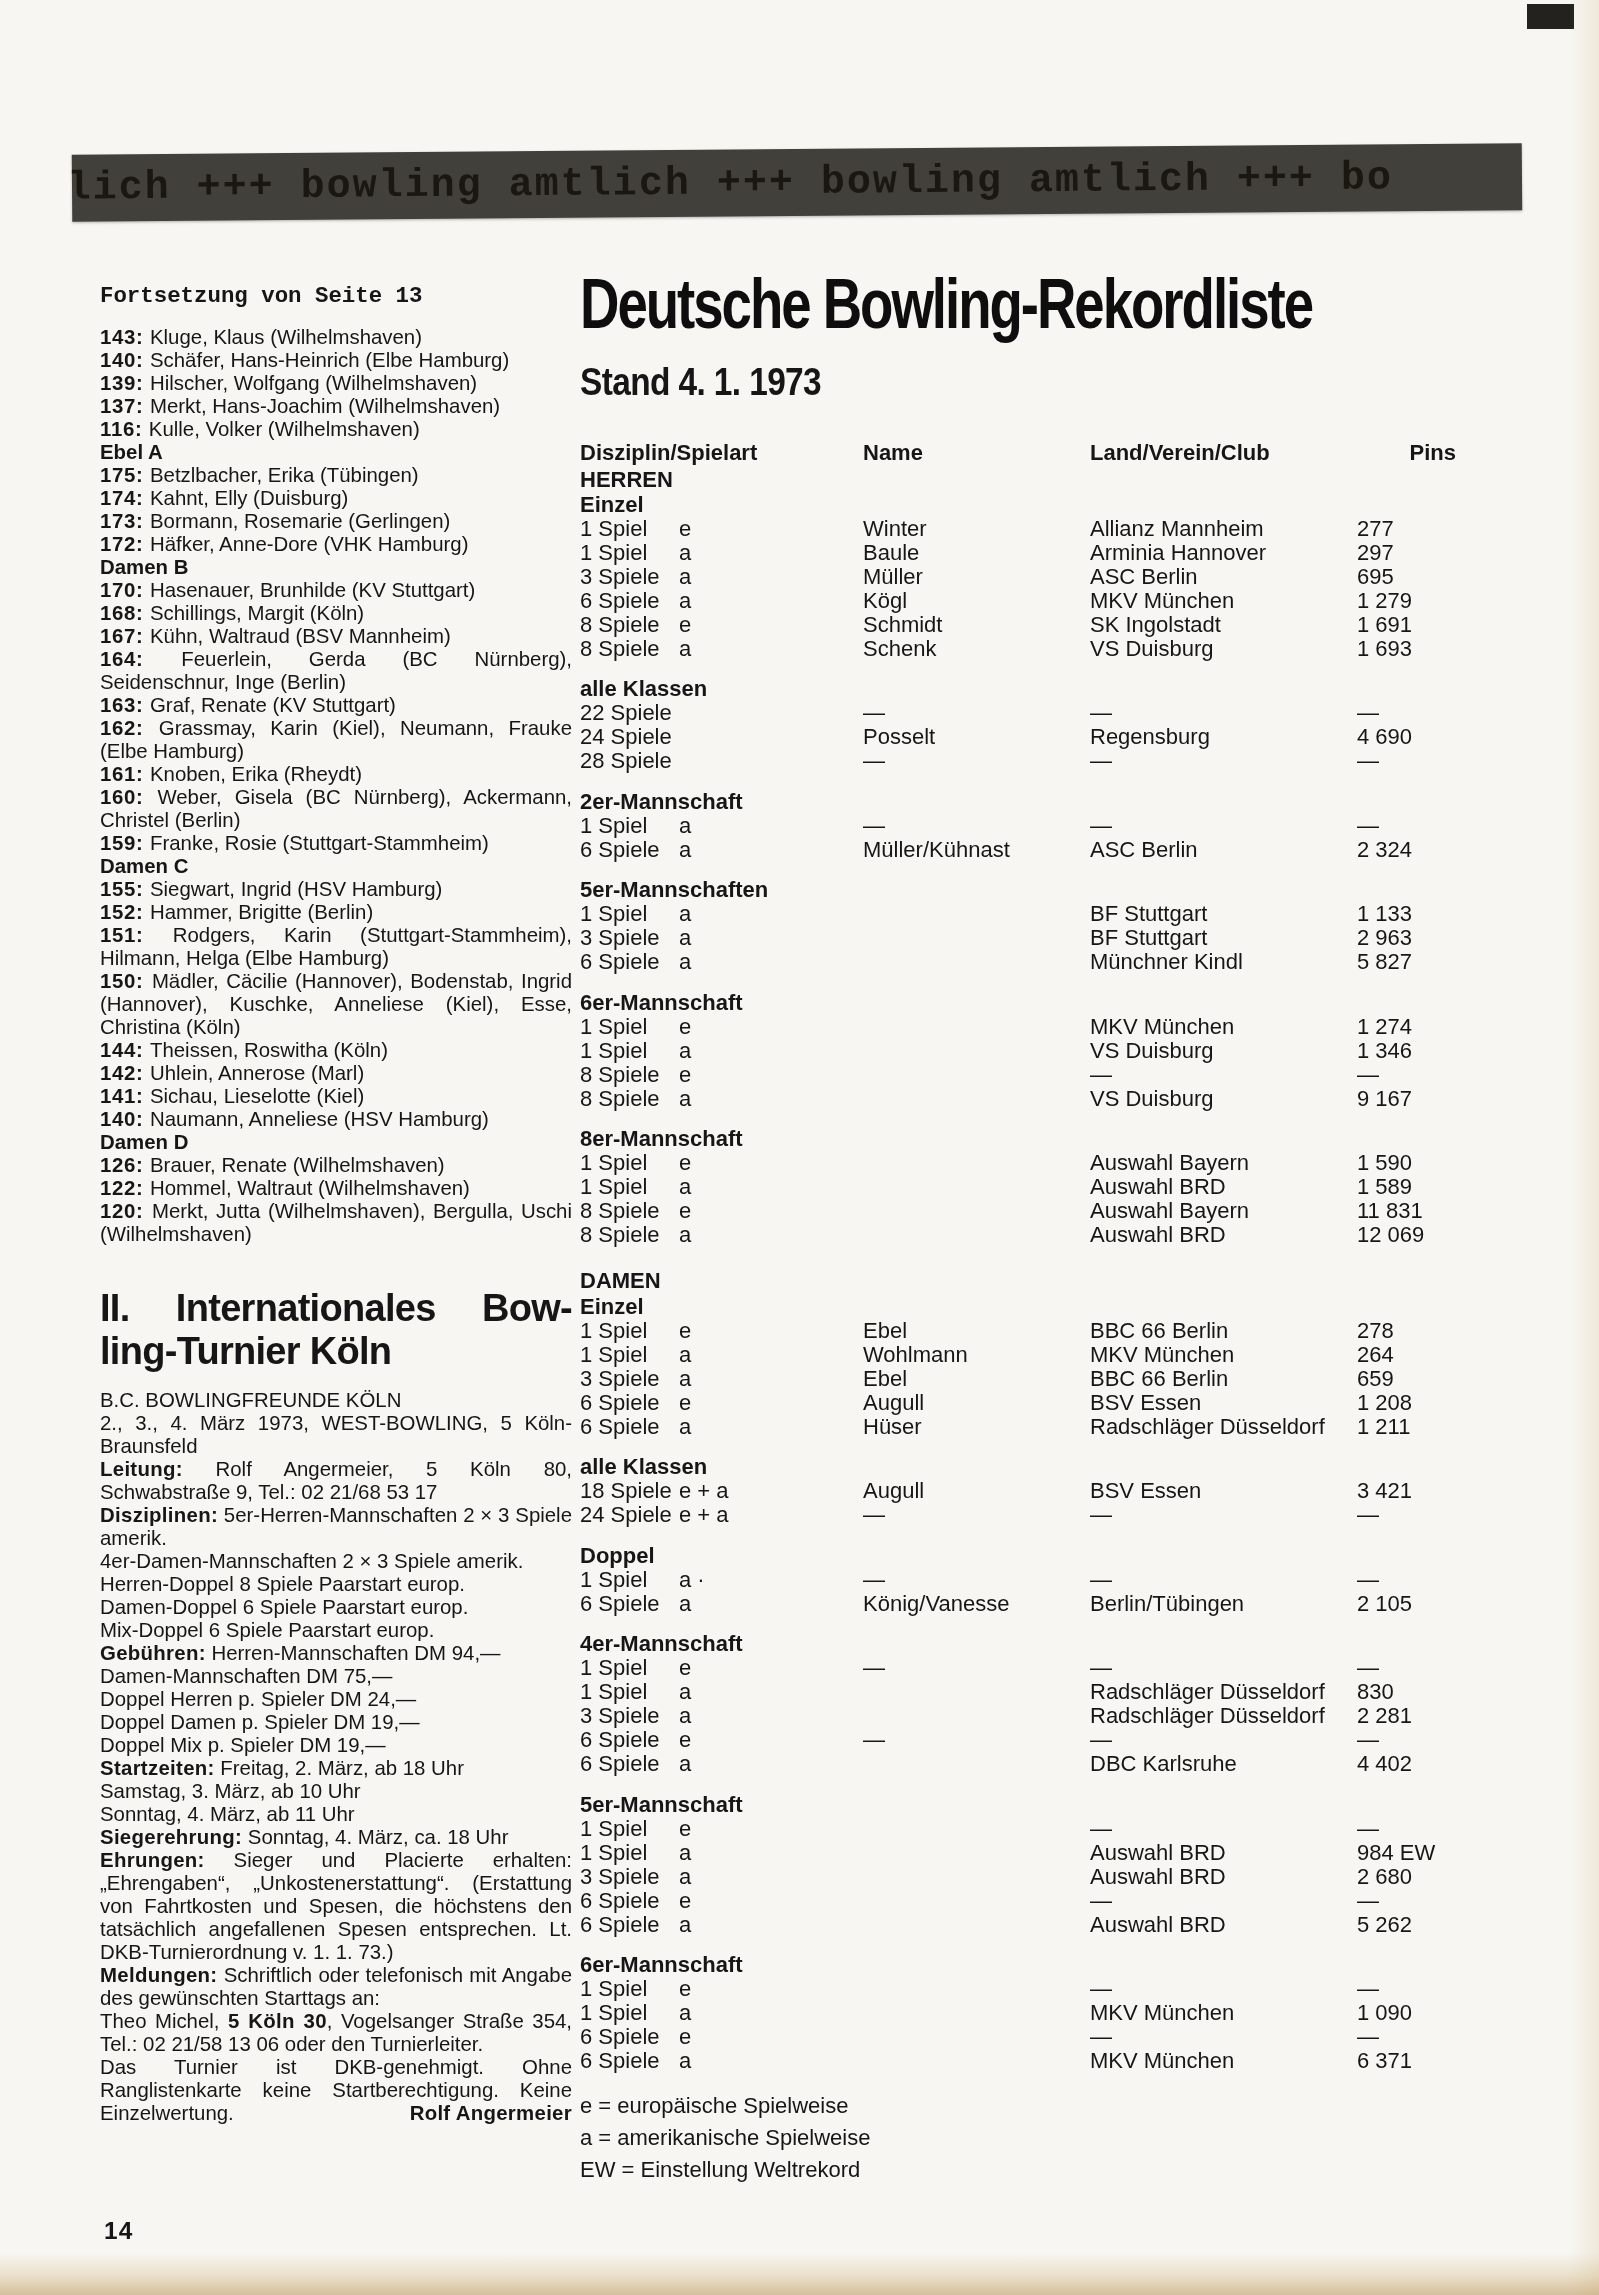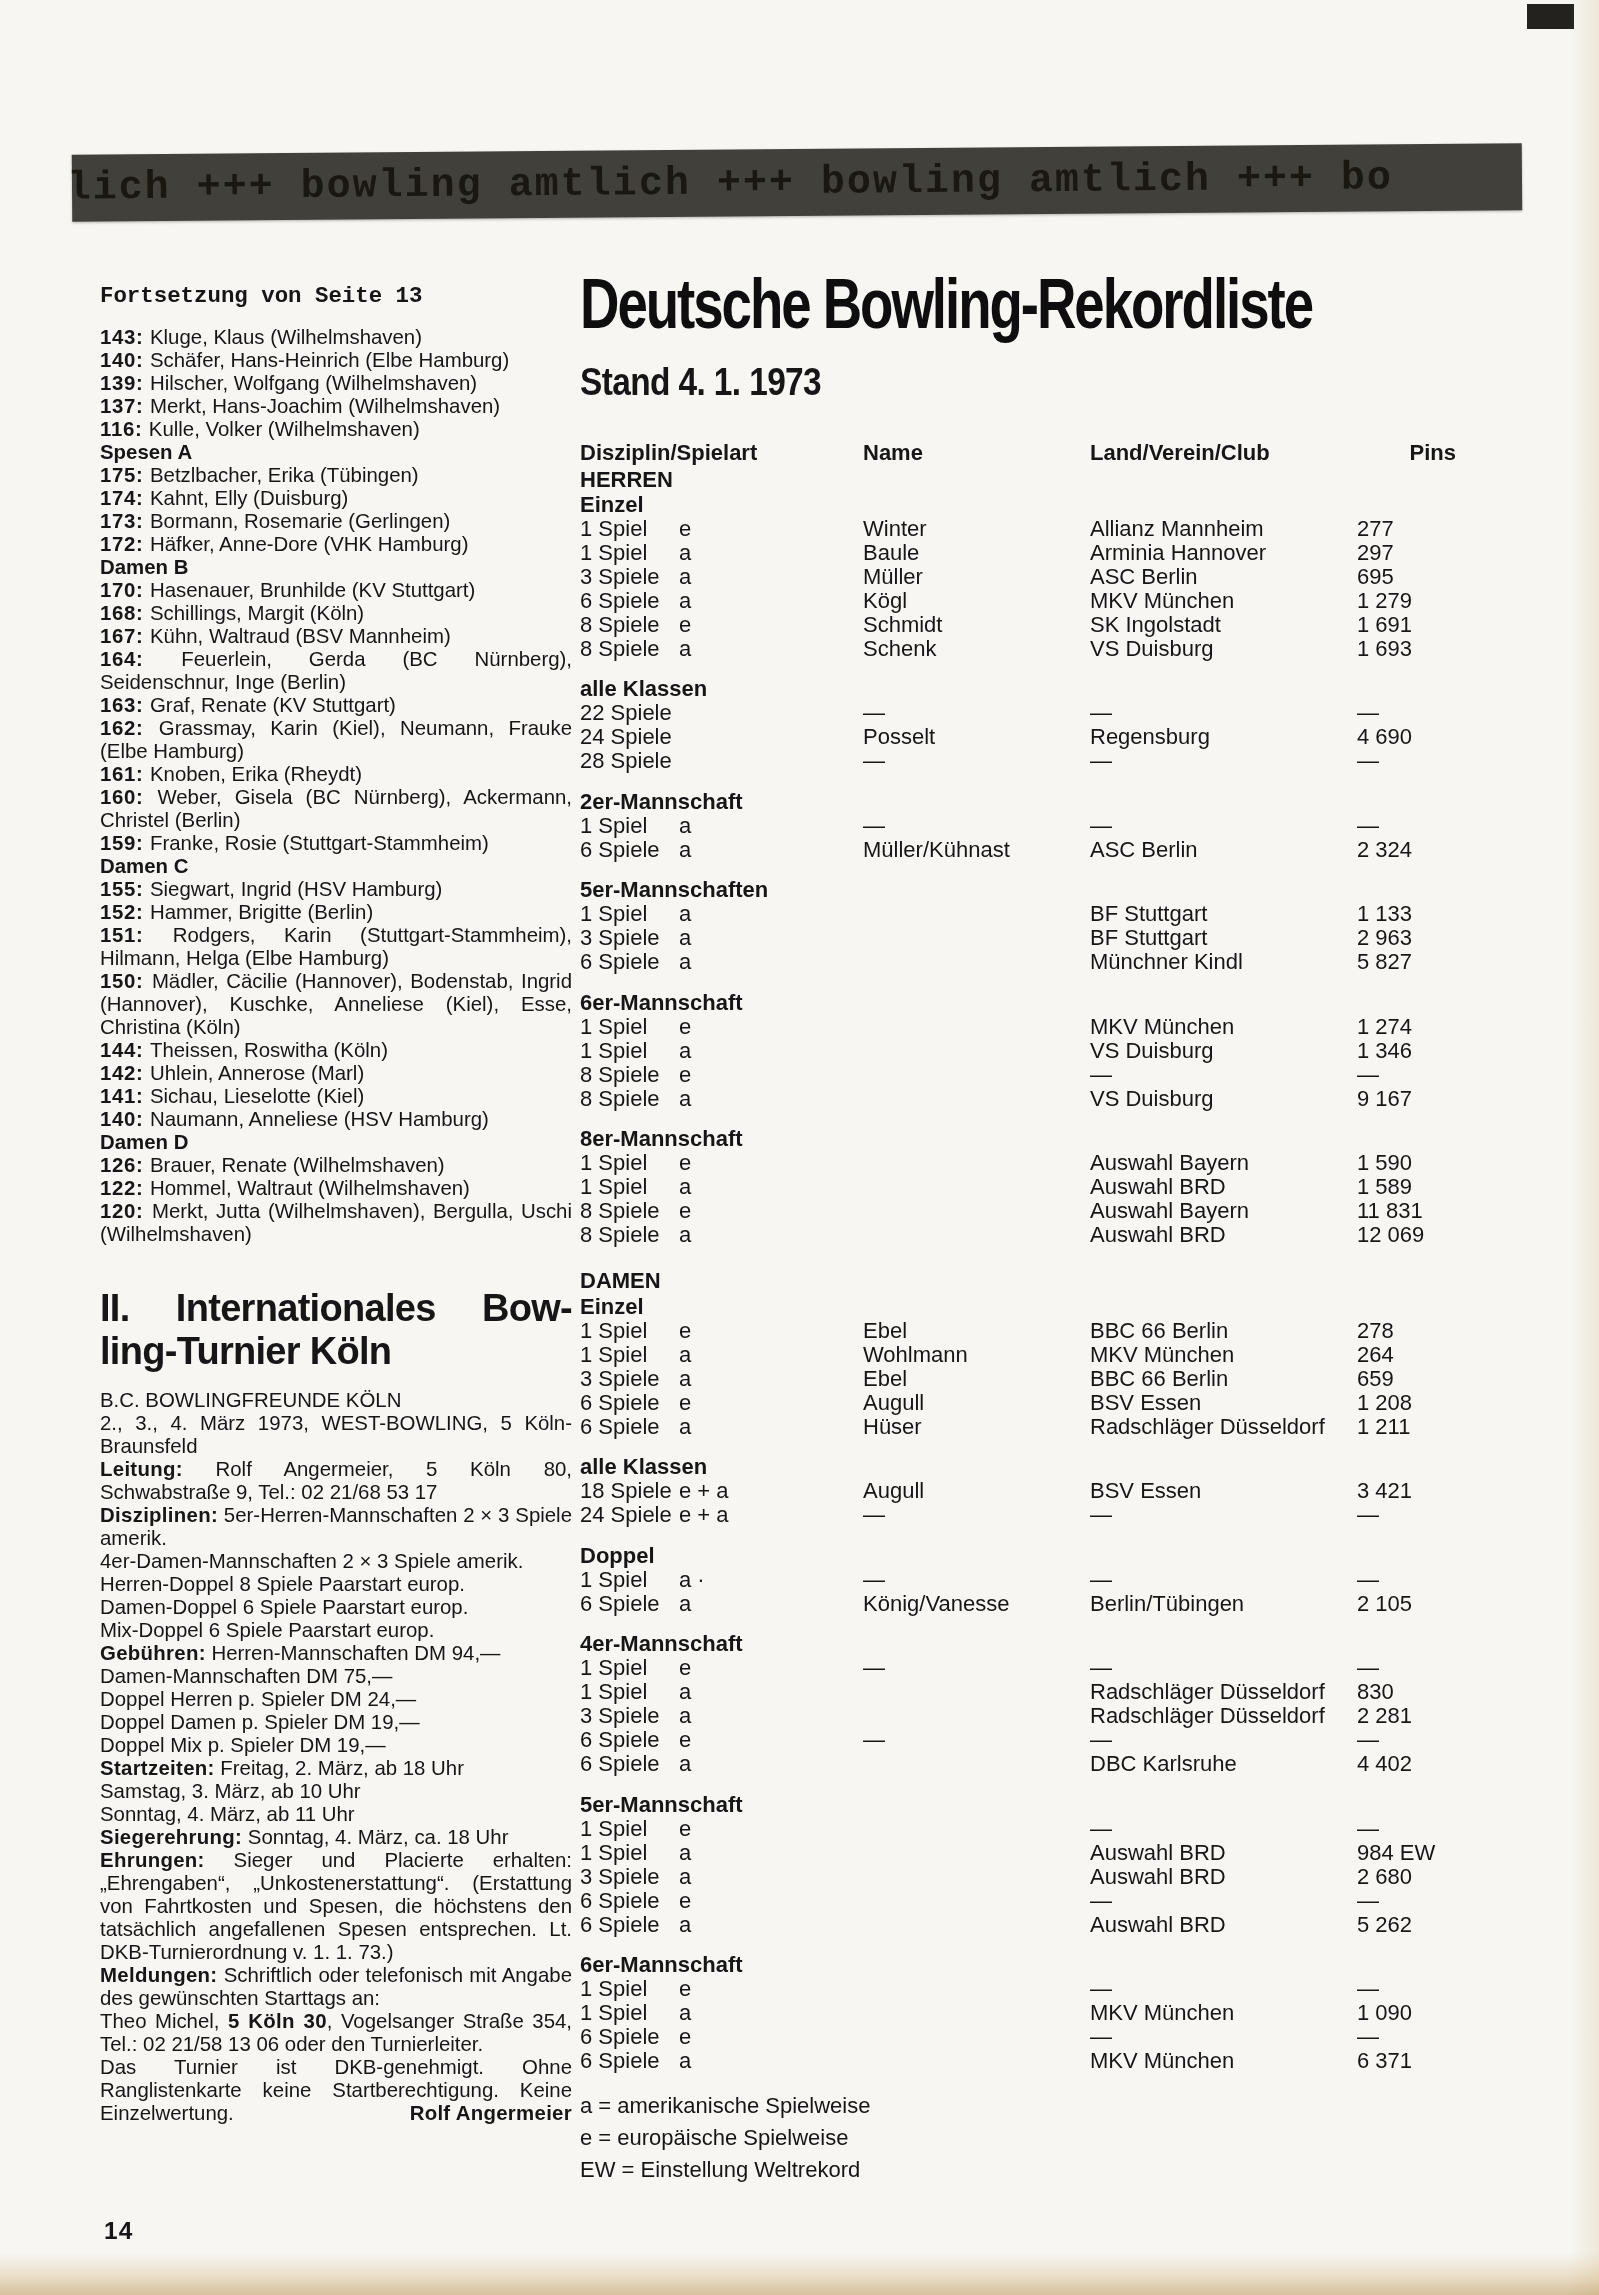--- a/index.html
+++ b/index.html
@@ -66,21 +66,21 @@
   </div>
 
   <div class="left-col">
     <h2 class="cont-heading">Fortsetzung von Seite 13</h2>
     <div class="ranking" id="ranking">
         <div class="rank-entry"><b>143: </b>Kluge, Klaus (Wilhelmshaven)</div>
         <div class="rank-entry"><b>140: </b>Schäfer, Hans-Heinrich (Elbe Hamburg)</div>
         <div class="rank-entry"><b>139: </b>Hilscher, Wolfgang (Wilhelmshaven)</div>
         <div class="rank-entry"><b>137: </b>Merkt, Hans-Joachim (Wilhelmshaven)</div>
         <div class="rank-entry"><b>116: </b>Kulle, Volker (Wilhelmshaven)</div>
-        <div class="rank-header">Spesen A</div>
+        <div class="rank-header">Ebel A</div>
         <div class="rank-entry"><b>175: </b>Betzlbacher, Erika (Tübingen)</div>
         <div class="rank-entry"><b>174: </b>Kahnt, Elly (Duisburg)</div>
         <div class="rank-entry"><b>173: </b>Bormann, Rosemarie (Gerlingen)</div>
         <div class="rank-entry"><b>172: </b>Häfker, Anne-Dore (VHK Hamburg)</div>
         <div class="rank-header">Damen B</div>
         <div class="rank-entry"><b>170: </b>Hasenauer, Brunhilde (KV Stuttgart)</div>
         <div class="rank-entry"><b>168: </b>Schillings, Margit (Köln)</div>
         <div class="rank-entry"><b>167: </b>Kühn, Waltraud (BSV Mannheim)</div>
         <div class="rank-entry"><b>164: </b>Feuerlein, Gerda (BC Nürnberg), Seidenschnur, Inge (Berlin)</div>
         <div class="rank-entry"><b>163: </b>Graf, Renate (KV Stuttgart)</div>
@@ -497,22 +497,22 @@
               <div class="cell spiel">6 Spiele</div>
               <div class="cell mode">a</div>
               <div class="cell name"></div>
               <div class="cell club">MKV München</div>
               <div class="cell pins">6 371</div>
             </div>
           </div>
         </div>
       </div>
     <div id="legend" class="legend">
+        <div class="legend-line">e = europäische Spielweise</div>
         <div class="legend-line">a = amerikanische Spielweise</div>
-        <div class="legend-line">e = europäische Spielweise</div>
         <div class="legend-line">EW = Einstellung Weltrekord</div>
       </div>
   </div>
 
   <div class="page-number">14</div>
 
   <div class="right-stain"></div>
   <div class="bottom-stain"></div>
 </div>
 

